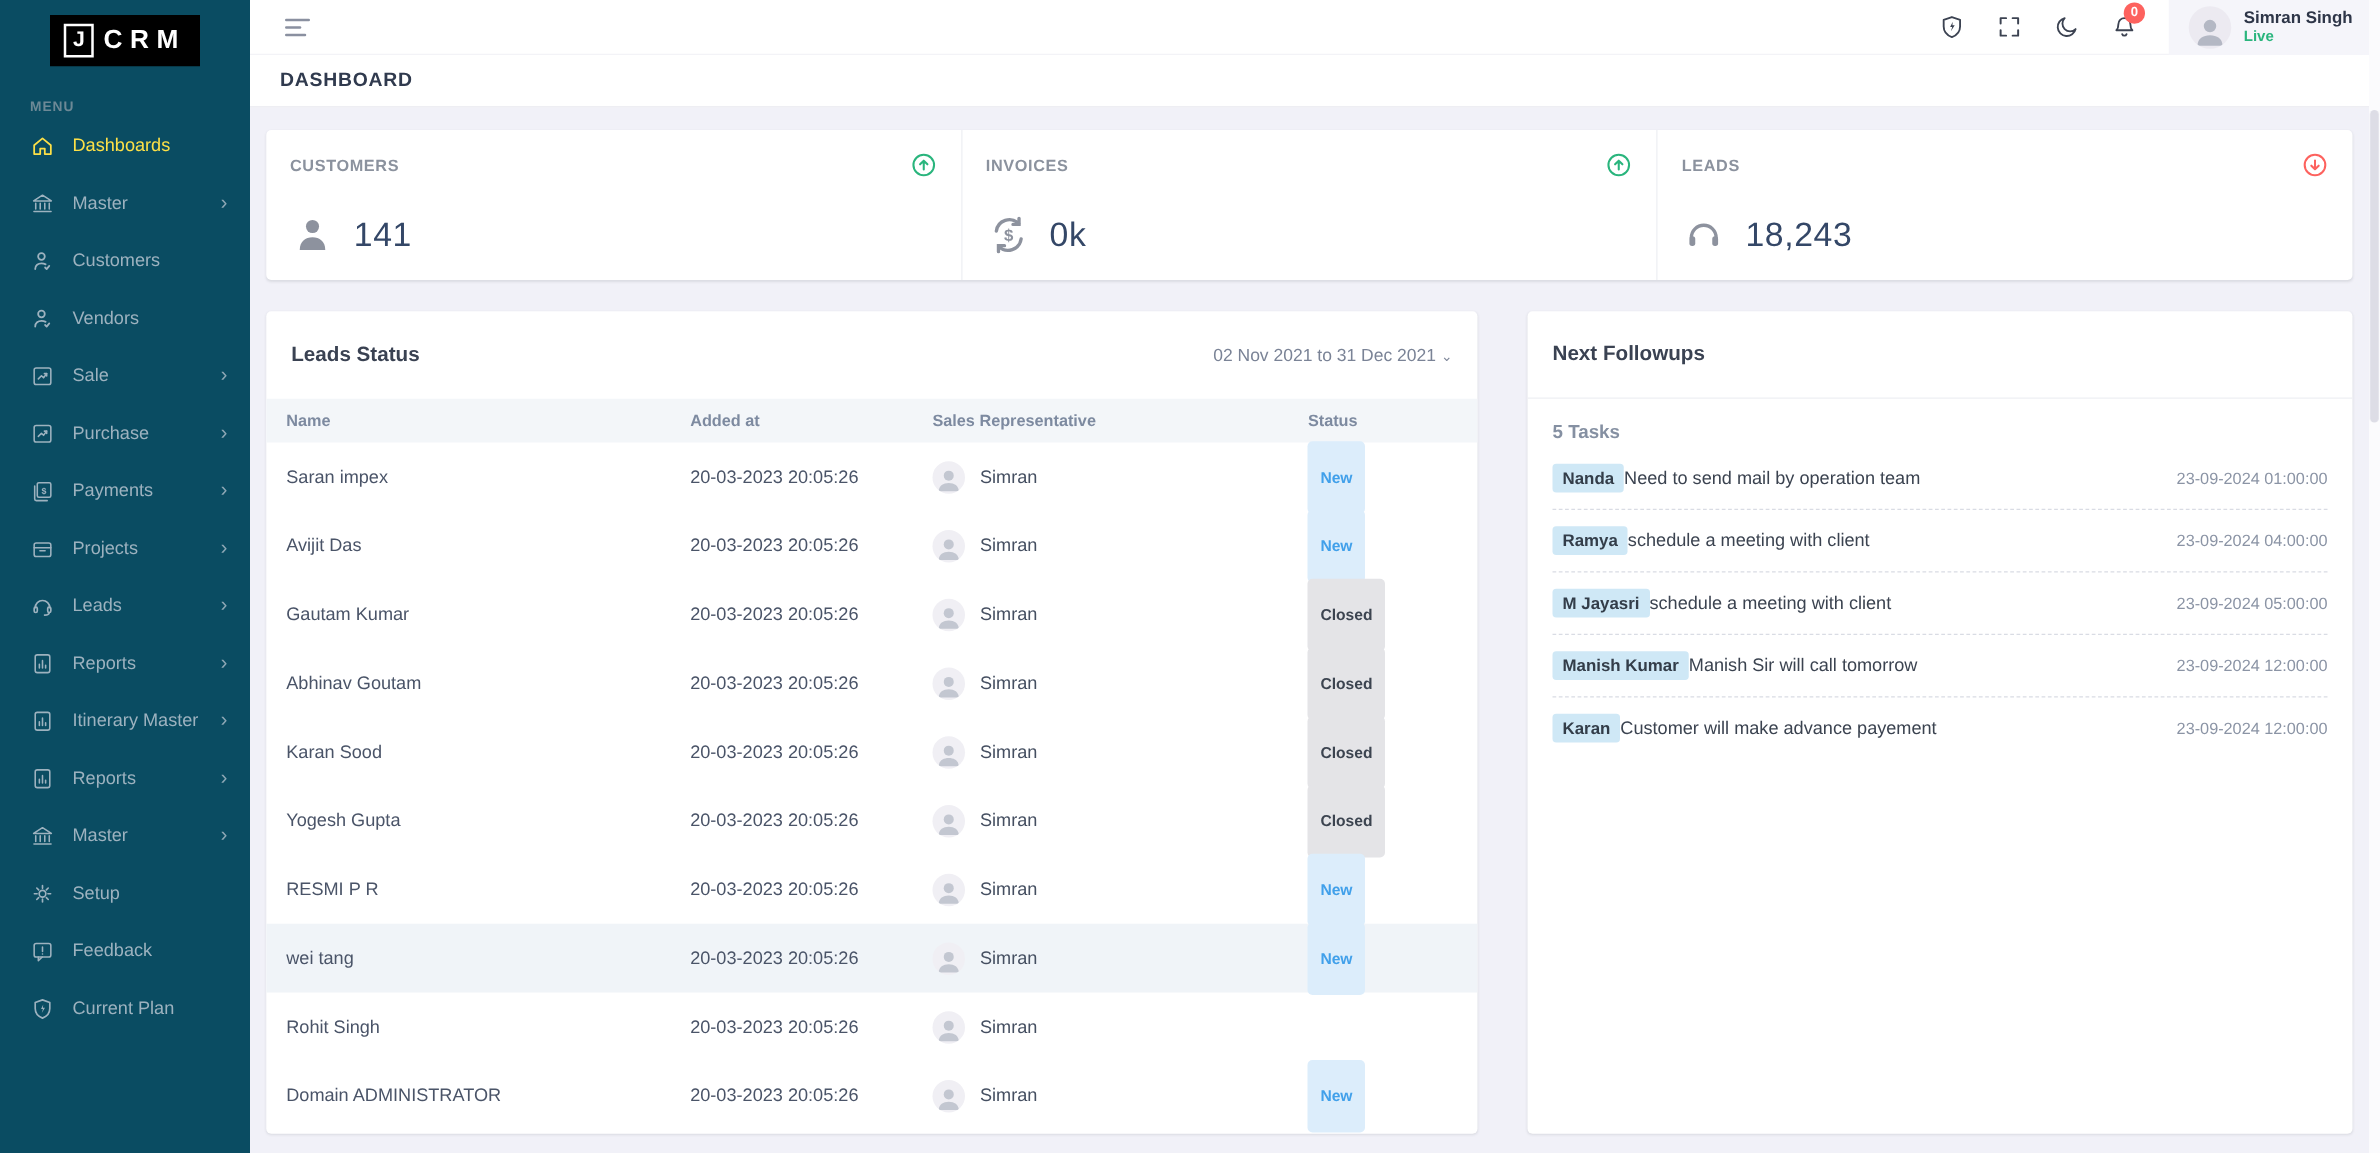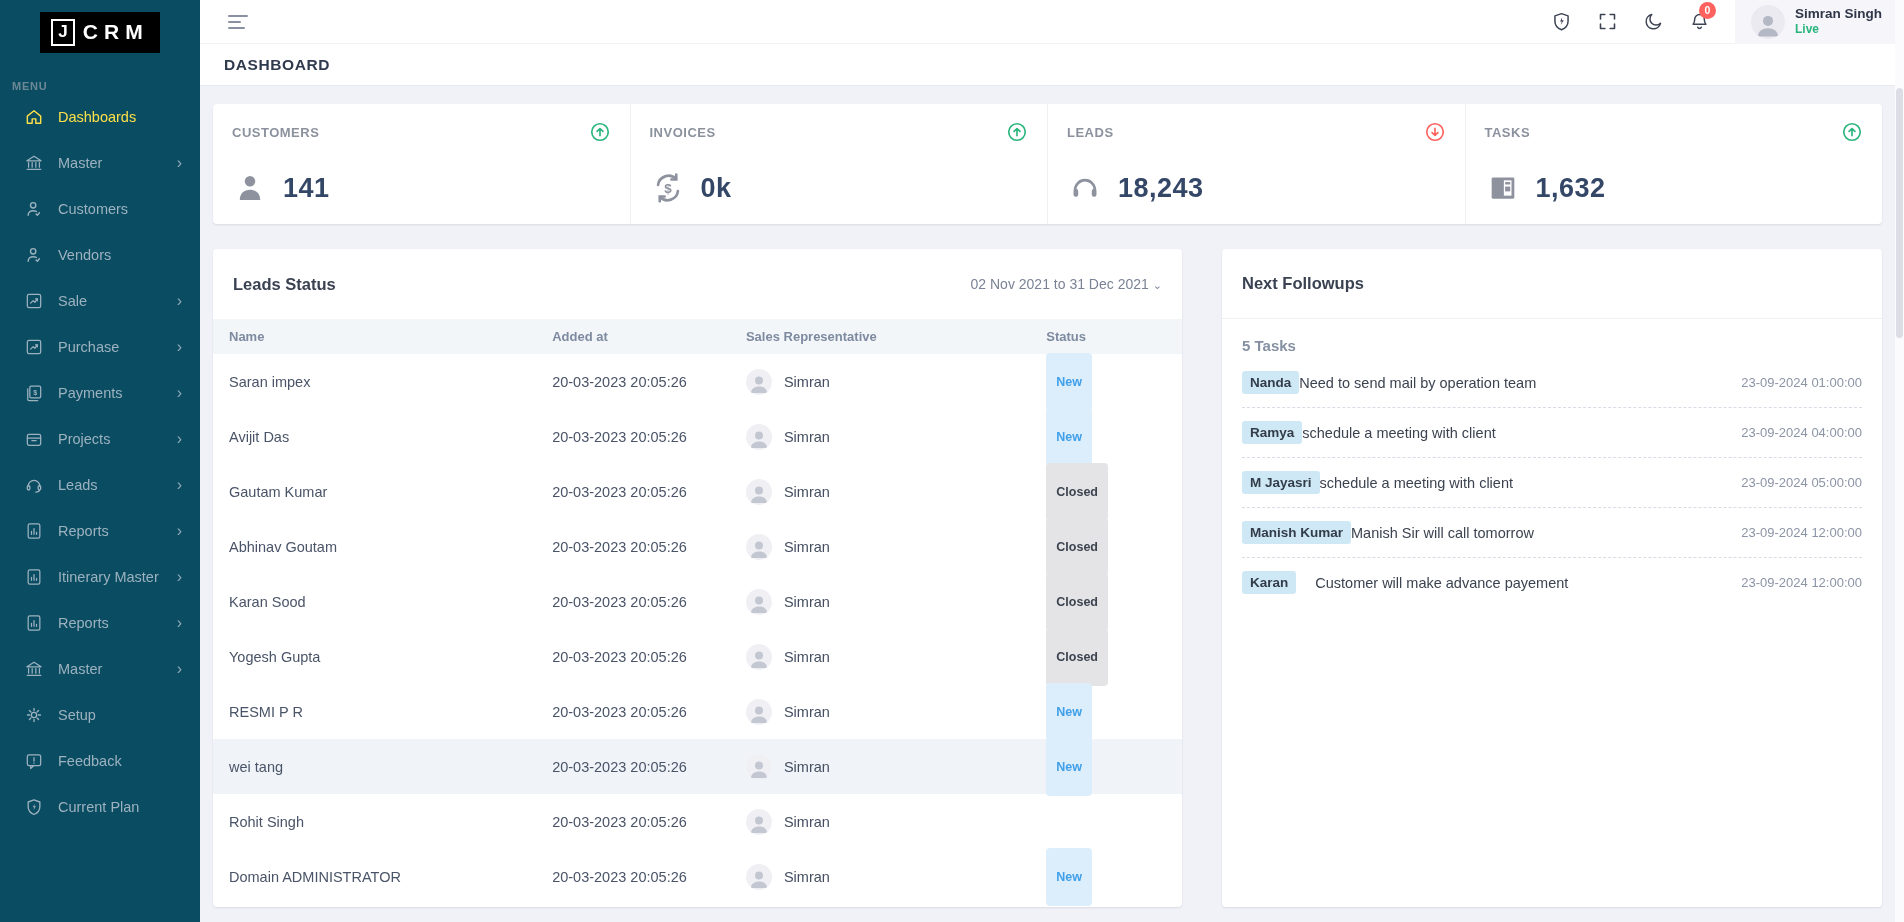--- a/index.html
+++ b/index.html
@@ -5,21 +5,21 @@
   * { box-sizing: border-box; margin: 0; padding: 0; }
   html, body { width: 1904px; height: 922px; overflow: hidden; }
   body { font-family: "Liberation Sans", sans-serif; background: #f1f1f8; }
 
   
   .sidebar { position: fixed; left: 0; top: 0; width: 200px; height: 922px; background: #0a4c62; z-index: 5; }
   .logo-wrap { height: 64px; display: flex; align-items: center; justify-content: center; }
   .logo { background: #000; color: #fff; padding: 7px 11px; display: flex; align-items: center; gap: 8px; cursor: pointer; }
   .logo-j { border: 2px solid #fff; font-weight: 800; font-size: 17px; line-height: 1; padding: 2px 5px 4px; }
   .logo-text { font-weight: 800; font-size: 21px; letter-spacing: 6px; }
-  .menu-label { color: #6d8996; font-size: 11px; letter-spacing: .8px; font-weight: 700; padding: 16px 12px 2px; }
+  .menu-label { color: #6d8996; font-size: 11px; letter-spacing: .8px; font-weight: 700; padding: 16px 24px 2px; }
   .nav-item { height: 46px; display: flex; align-items: center; padding: 0 18px 0 24px; color: #9db2bf; font-size: 14.5px; cursor: pointer; }
   .nav-item.active { color: #fde047; }
   .nav-icon { width: 20px; height: 20px; margin-right: 14px; display: inline-flex; flex: none; }
   .nav-icon svg { width: 20px; height: 20px; }
   .nav-label { flex: 1; white-space: nowrap; }
   .chev { font-size: 16px; line-height: 1; opacity: .9; }
 
   
   .main { margin-left: 200px; width: 1704px; }
   .topbar { height: 44px; background: #fff; display: flex; align-items: center; justify-content: space-between; padding-left: 24px; border-bottom: 1px solid #f3f3f7; }
@@ -43,21 +43,21 @@
 
   
   .stats { background: #fff; border-radius: 4px; display: flex; height: 120px; box-shadow: 0 1px 2px rgba(56,65,74,.12); }
   .stat { flex: 1; padding: 17px 19px 14px; border-right: 1px solid #eef0f3; display: flex; flex-direction: column; justify-content: space-between; }
   .stat:last-child { border-right: none; }
   .stat-top { display: flex; justify-content: space-between; align-items: center; }
   .stat-label { font-size: 13px; font-weight: 700; color: #8b929e; letter-spacing: .5px; }
   .trend-icon { width: 22px; height: 22px; }
   .stat-bottom { display: flex; align-items: center; gap: 15px; padding-bottom: 4px; }
   .stat-ico { width: 36px; height: 36px; display: flex; align-items: center; justify-content: center; }
-  .stat-value { font-size: 27px; font-weight: 700; color: #344767; letter-spacing: .5px; }
+  .stat-value { font-size: 27px; font-weight: 400; color: #344767; letter-spacing: .5px; }
 
   
   .panels { display: flex; gap: 40px; margin-top: 25px; }
   .panel { background: #fff; border-radius: 4px; box-shadow: 0 1px 2px rgba(56,65,74,.12); height: 658px; overflow: hidden; }
   .panel.leads { width: 969px; }
   .panel.follow { width: 660px; }
 
   .leads-head { height: 70px; display: flex; align-items: center; justify-content: space-between; padding: 0 20px; }
   .panel-title { font-size: 16.5px; font-weight: 600; color: #3a4252; }
   .daterange { font-size: 14px; color: #7a8396; cursor: pointer; }
@@ -73,21 +73,21 @@
   .rep-wrap { display: flex; align-items: center; gap: 12px; color: #454f61; }
   .rep-avatar { width: 26px; height: 26px; border-radius: 50%; background: #f0eff4; overflow: hidden; display: flex; align-items: flex-end; justify-content: center; flex: none; }
   .badge { display: inline-block; padding: 22px 10px; border-radius: 4px; font-size: 12.5px; font-weight: 700; }
   .badge.new { background: #dcedfb; color: #41a0ea; }
   .badge.closed { background: #e4e4e7; color: #3c4450; }
 
   .follow-head { height: 70px; display: flex; align-items: center; padding: 0 20px; border-bottom: 1px solid #eef0f4; }
   .task-count { padding: 18px 20px 4px; font-size: 15px; font-weight: 700; color: #8590a2; }
   .tasks { padding: 0 20px; }
   .task { display: flex; align-items: center; padding: 13px 0; border-bottom: 1px dashed #d9dce4; }
-  .task:last-child { border-bottom: none; gap: 19px; }
+  .task:last-child { border-bottom: none; }
   .task-name { background: #cfe8f6; color: #333d49; font-weight: 700; font-size: 13.5px; padding: 4px 8px; border-radius: 3px; white-space: nowrap; flex: none; }
   .task-text { flex: 1; font-size: 14.5px; color: #3b4350; }
   .task-time { font-size: 13px; color: #8b94a5; white-space: nowrap; margin-left: 12px; }
 
   
   .vscroll { position: fixed; right: 0; top: 0; width: 9px; height: 922px; background: #fbfbfd; z-index: 9; }
   .vscroll-thumb { position: absolute; top: 88px; left: 1px; width: 7px; height: 250px; background: #dddde6; border-radius: 4px; }
 </style>
 </head>
 <body>
@@ -399,40 +399,20 @@
             <svg viewBox="0 0 24 24" width="34" height="34" fill="none" stroke="#8d929e" stroke-width="1.9" stroke-linecap="round" stroke-linejoin="round">
                 <path d="M5 13.5 a7 7 0 0 1 14 0"></path>
                 <rect x="3.9" y="12.7" width="3.3" height="5.5" rx="1.5" fill="#8d929e" stroke="none"></rect>
                 <rect x="16.8" y="12.7" width="3.3" height="5.5" rx="1.5" fill="#8d929e" stroke="none"></rect>
               </svg>
           </span>
           <span class="stat-value">18,243</span>
         </div>
       </div>
 
-      <div class="stat">
-        <div class="stat-top">
-          <span class="stat-label">TASKS</span>
-          <svg class="trend-icon" viewBox="0 0 24 24" fill="none" stroke="#2ab57d" stroke-width="1.8" stroke-linecap="round" stroke-linejoin="round">
-              <circle cx="12" cy="12" r="9"></circle>
-              <path d="M12 16 V8.4 M8.8 11.4 L12 8.2 L15.2 11.4"></path>
-            </svg>
-        </div>
-        <div class="stat-bottom">
-          <span class="stat-ico">
-            <svg viewBox="0 0 24 24" width="34" height="34">
-                <rect x="4" y="4.5" width="16" height="15" rx="1" fill="#8d929e"></rect>
-                <rect x="12.6" y="6.6" width="5.4" height="10.8" fill="#ffffff"></rect>
-                <rect x="13.5" y="7.8" width="3.6" height="1.7" fill="#8d929e"></rect>
-                <rect x="13.5" y="11" width="3.6" height="3.4" fill="#8d929e"></rect>
-              </svg>
-          </span>
-          <span class="stat-value">1,632</span>
-        </div>
-      </div>
 
     </div>
 
     <div class="panels">
 
       <div class="panel leads">
         <div class="leads-head">
           <span class="panel-title">Leads Status</span>
           <span class="daterange">
             <span>02 Nov 2021 to 31 Dec 2021</span><span class="dr-caret">⌄</span>

